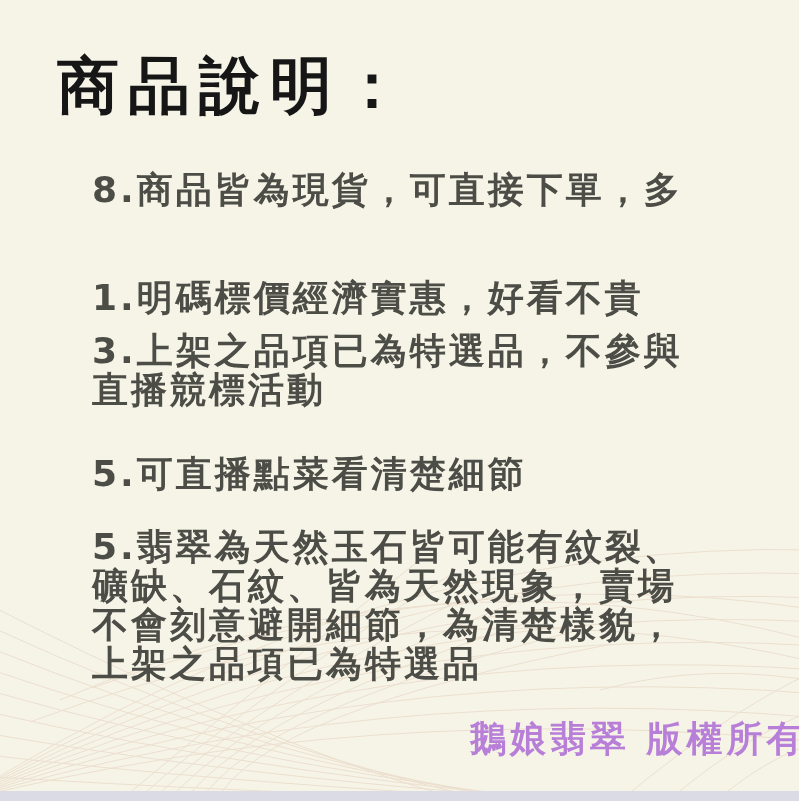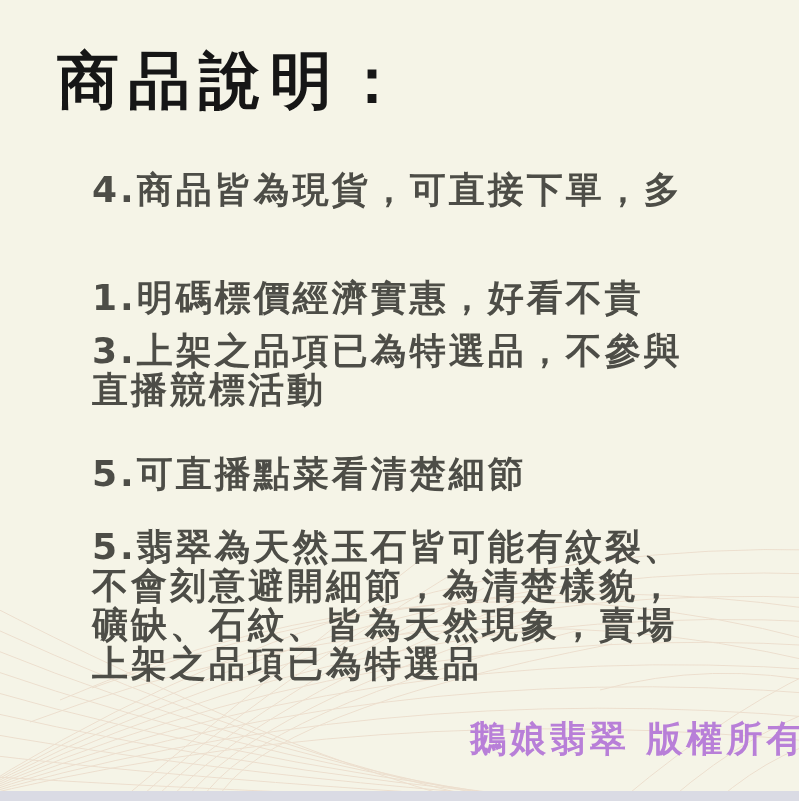--- a/index.html
+++ b/index.html
@@ -32,21 +32,20 @@
     position:absolute;
     left:57px;
     top:50px;
     margin:0;
     font-size:62px;
     font-weight:bold;
     letter-spacing:9px;
     color:var(--title-text);
     white-space:nowrap;
     line-height:1.15;
-    font-family:Liberation Mono, monospace;
   }
   .notice{
     position:absolute;
     left:0;top:0;
     width:799px;
   }
   .notice-item{
     position:absolute;
     left:92px;
     width:680px;
@@ -129,40 +128,40 @@
       <path d="M 668 801 Q 760 722 846 700"></path>
       <path d="M 716 801 Q 782 744 852 734"></path>
     </g>
   </svg>
 
   <h1 class="title">商品說明：</h1>
 
   <div class="notice">
 
     <div class="notice-item item-1">
-      <span class="line">4.商品皆為現貨，可直接下單，多</span>
+      <span class="line">8.商品皆為現貨，可直接下單，多</span>
     </div>
 
     <div class="notice-item item-2">
       <span class="line">1.明碼標價經濟實惠，好看不貴</span>
     </div>
 
     <div class="notice-item item-3">
       <span class="line">3.上架之品項已為特選品，不參與</span>
       <span class="line">直播競標活動</span>
     </div>
 
     <div class="notice-item item-4">
       <span class="line">5.可直播點菜看清楚細節</span>
     </div>
 
     <div class="notice-item item-5">
       <span class="line">5.翡翠為天然玉石皆可能有紋裂、</span>
+      <span class="line">礦缺、石紋、皆為天然現象，賣場</span>
       <span class="line">不會刻意避開細節，為清楚樣貌，</span>
-      <span class="line">礦缺、石紋、皆為天然現象，賣場</span>
       <span class="line">上架之品項已為特選品</span>
     </div>
 
   </div>
 
   <div class="copyright">鵝娘翡翠 版權所有</div>
 
   <div class="bottom-strip"></div>
 
 </div>

